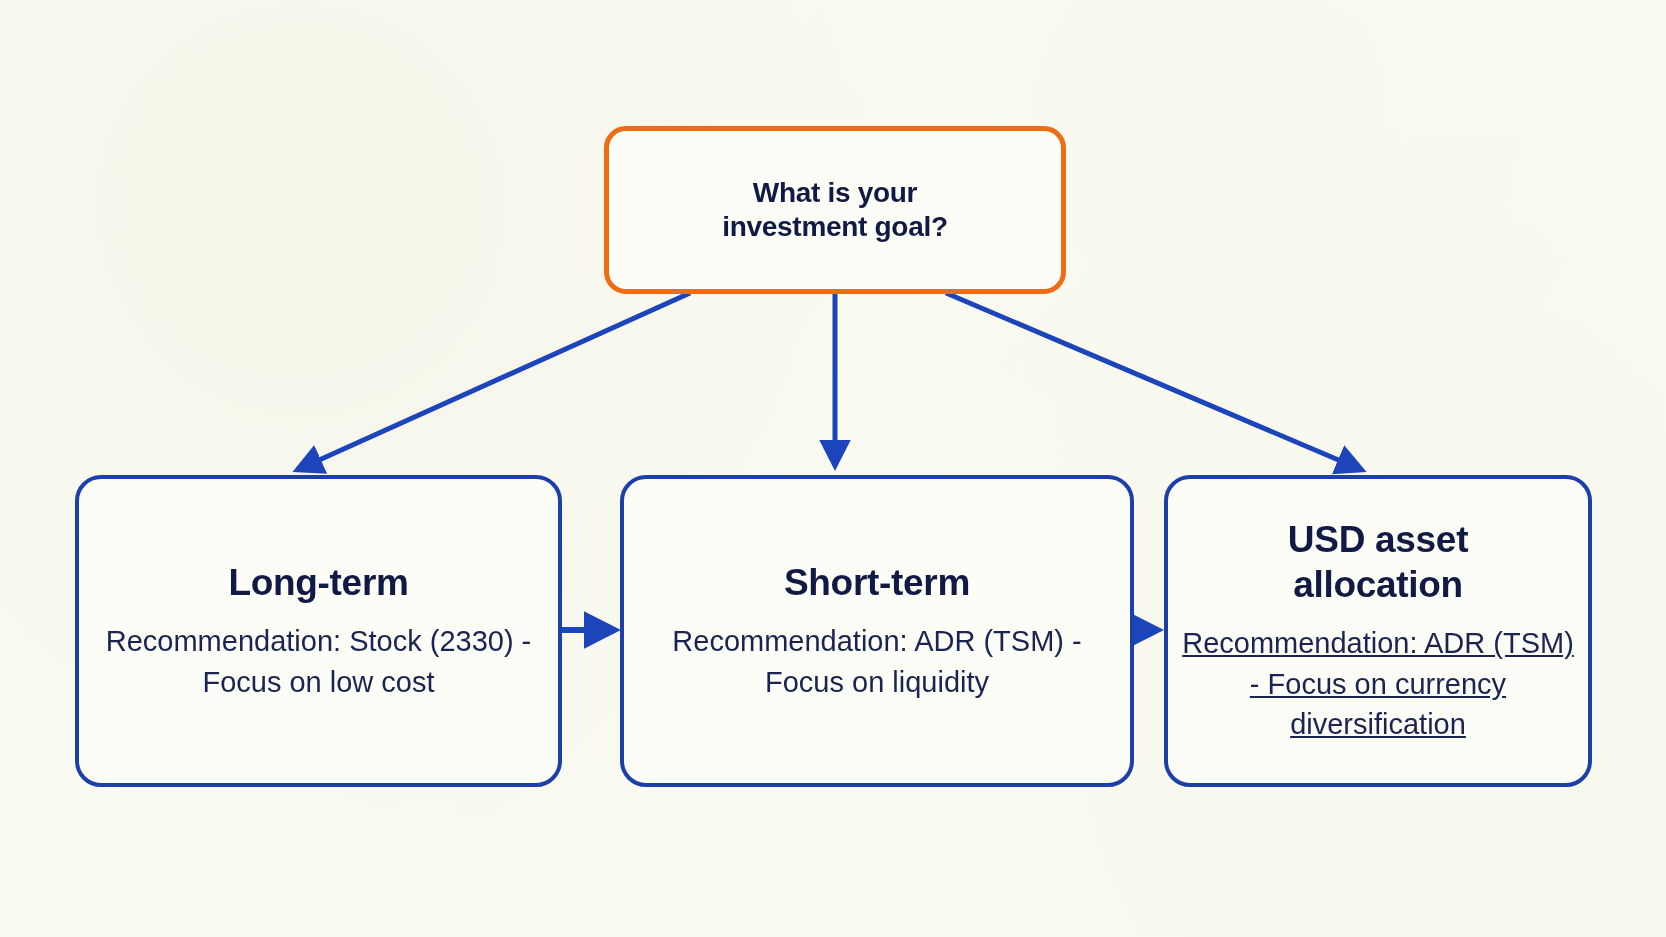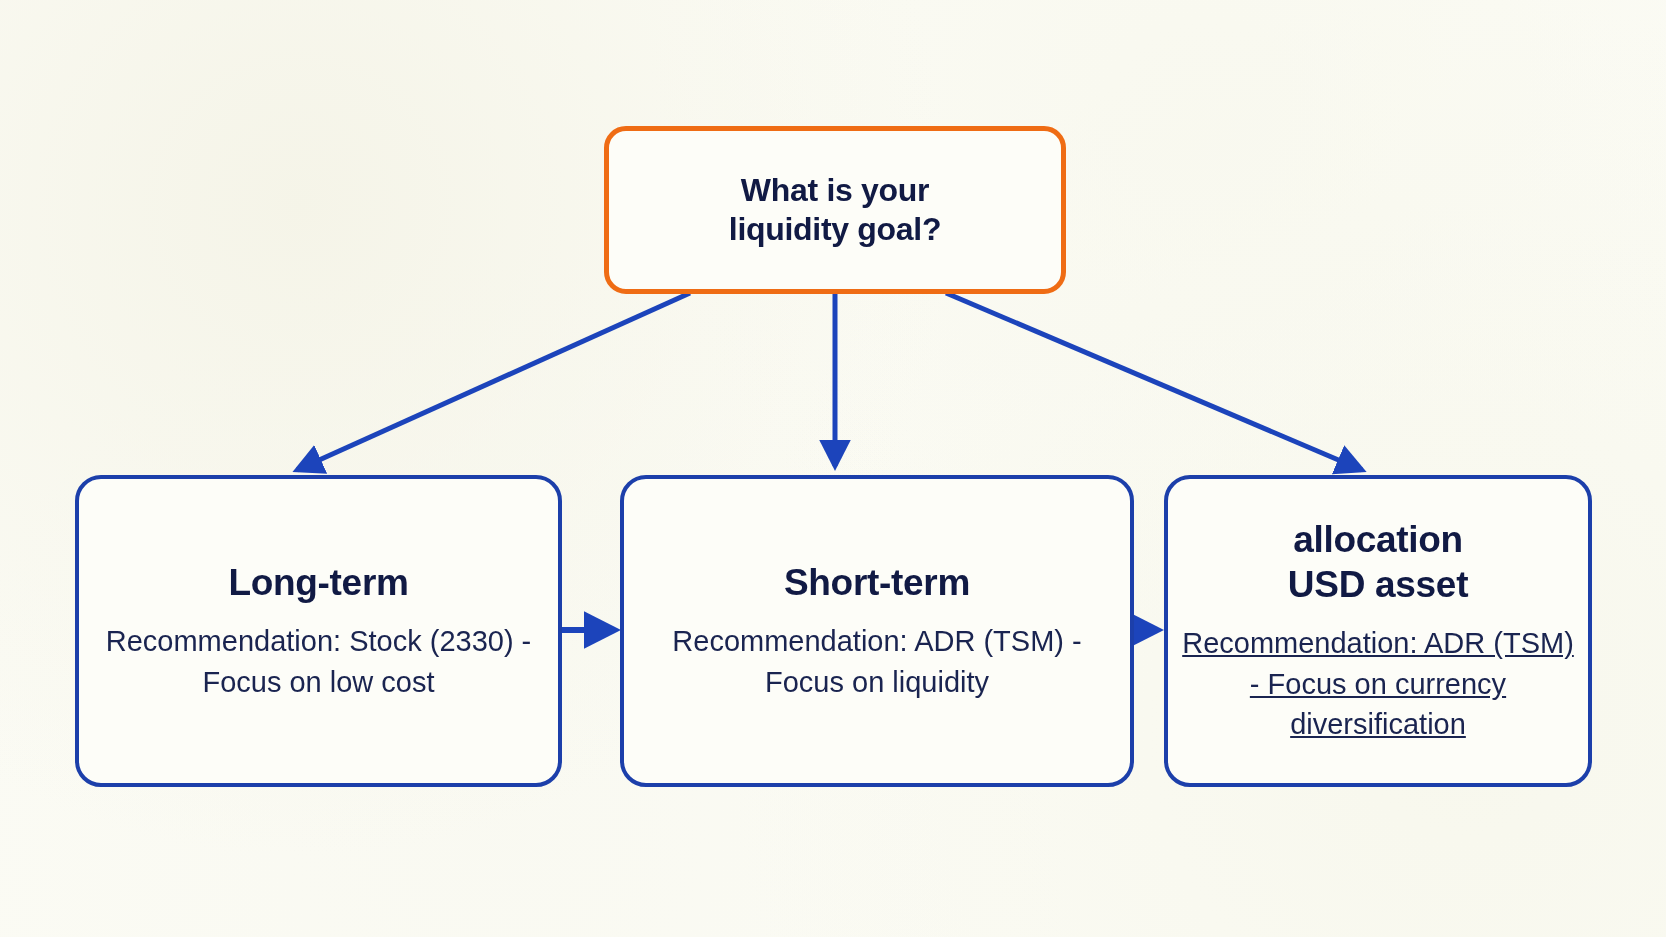--- a/index.html
+++ b/index.html
@@ -52,21 +52,21 @@
   }
   .node-leaf {
     border: 4px solid #1c3faa;
   }
   .node-title {
     color: #111a44;
     font-weight: bold;
     letter-spacing: -0.3px;
   }
   .root-title {
-    font-size: 32px;
+    font-size: 28px;
     line-height: 1.22;
   }
   .leaf-title {
     font-size: 37px;
     line-height: 1.22;
     margin: 0 0 16px 0;
   }
   .leaf-body {
     color: #1a2450;
     font-size: 29px;
@@ -104,39 +104,39 @@
     </g>
 
     <g>
       <line x1="1048" y1="630" x2="1158" y2="630" stroke="#1c44bb" stroke-width="6" marker-end="url(#ah)"></line>
     </g>
   </svg>
 
   <div class="node node-root" style="left:604px; top:126px; width:462px; height:168px;">
     <div class="node-title root-title">
       <div>What is your</div>
-      <div>liquidity goal?</div>
+      <div>investment goal?</div>
     </div>
   </div>
 
   <div class="node node-leaf" style="left:75px; top:475px; width:487px; height:312px;">
     <div class="node-title leaf-title">
       <div>Long-term</div>
     </div>
     <div class="leaf-body">Recommendation: Stock (2330) - Focus on low cost</div>
   </div>
 
   <div class="node node-leaf" style="left:620px; top:475px; width:514px; height:312px;">
     <div class="node-title leaf-title">
       <div>Short-term</div>
     </div>
     <div class="leaf-body" style="padding:0 24px;">Recommendation: ADR (TSM) - Focus on liquidity</div>
   </div>
 
   <div class="node node-leaf" style="left:1164px; top:475px; width:428px; height:312px;">
     <div class="node-title leaf-title">
+      <div>USD asset</div>
       <div>allocation</div>
-      <div>USD asset</div>
     </div>
     <div class="leaf-body" style="padding:0 14px;text-decoration:underline;">Recommendation: ADR (TSM) - Focus on currency diversification</div>
   </div>
 
 </div>
 
 </body></html>

